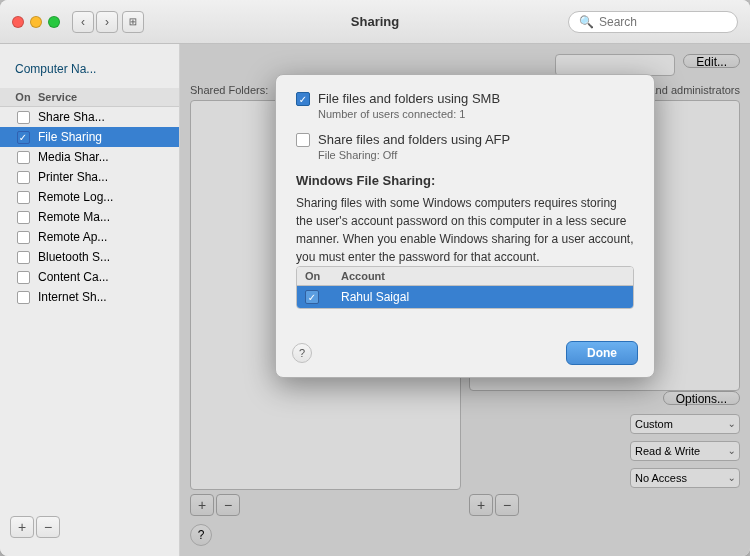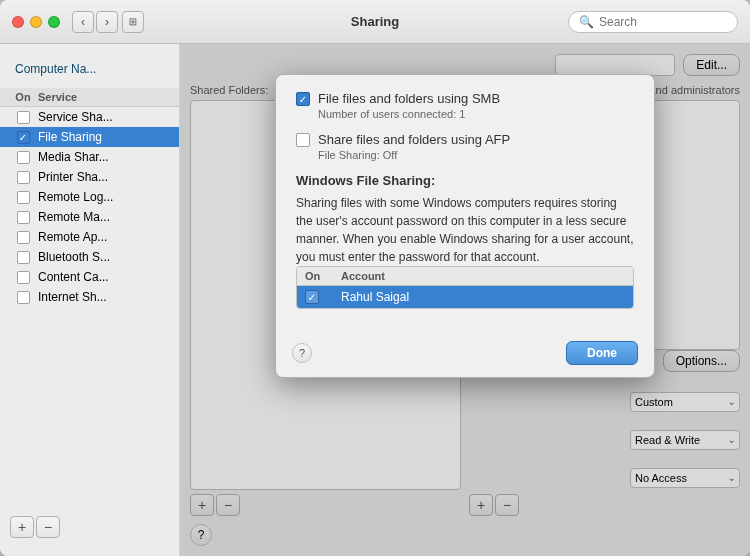--- a/index.html
+++ b/index.html
@@ -236,21 +236,21 @@
     .text-input-field {
       width: 120px;
       height: 22px;
       border: 1px solid #c0c0c0;
       border-radius: 4px;
       background: white;
       padding: 2px 6px;
       font-size: 12px;
     }
     .btn-edit {
-      height: 22px;
+      height: 14px;
       padding: 0 12px;
       background: linear-gradient(to bottom, #f5f5f5, #e5e5e5);
       border: 1px solid #b0b0b0;
       border-radius: 8px;
       font-size: 12px;
       cursor: pointer;
     }
 
     .right-middle {
       display: flex;
@@ -297,21 +297,21 @@
       display: flex;
       flex-direction: column;
       gap: 4px;
     }
 
     .permission-row {
       display: flex;
       align-items: center;
       justify-content: flex-end;
       gap: 4px;
-      margin-top: 14px;
+      margin-top: 3px;
     }
     .permission-select {
       width: 110px;
       height: 20px;
       border: 1px solid #c0c0c0;
       border-radius: 4px;
       background: white;
       font-size: 11px;
       padding: 0 4px;
       appearance: none;
@@ -525,21 +525,21 @@
       </div>
       <div class="services-table">
         <div class="services-header">
           <div class="col-on">On</div>
           <div class="col-service">Service</div>
         </div>
         <div class="service-row">
           <div class="col-on">
               <div class="checkbox"></div>
             </div>
-          <div class="col-service">Service Sha...</div>
+          <div class="col-service">Share Sha...</div>
         </div>
         <div class="service-row selected">
           <div class="col-on">
               <div class="checkbox checked">✓</div>
             </div>
           <div class="col-service">File Sharing</div>
         </div>
         <div class="service-row">
           <div class="col-on">
               <div class="checkbox"></div>

